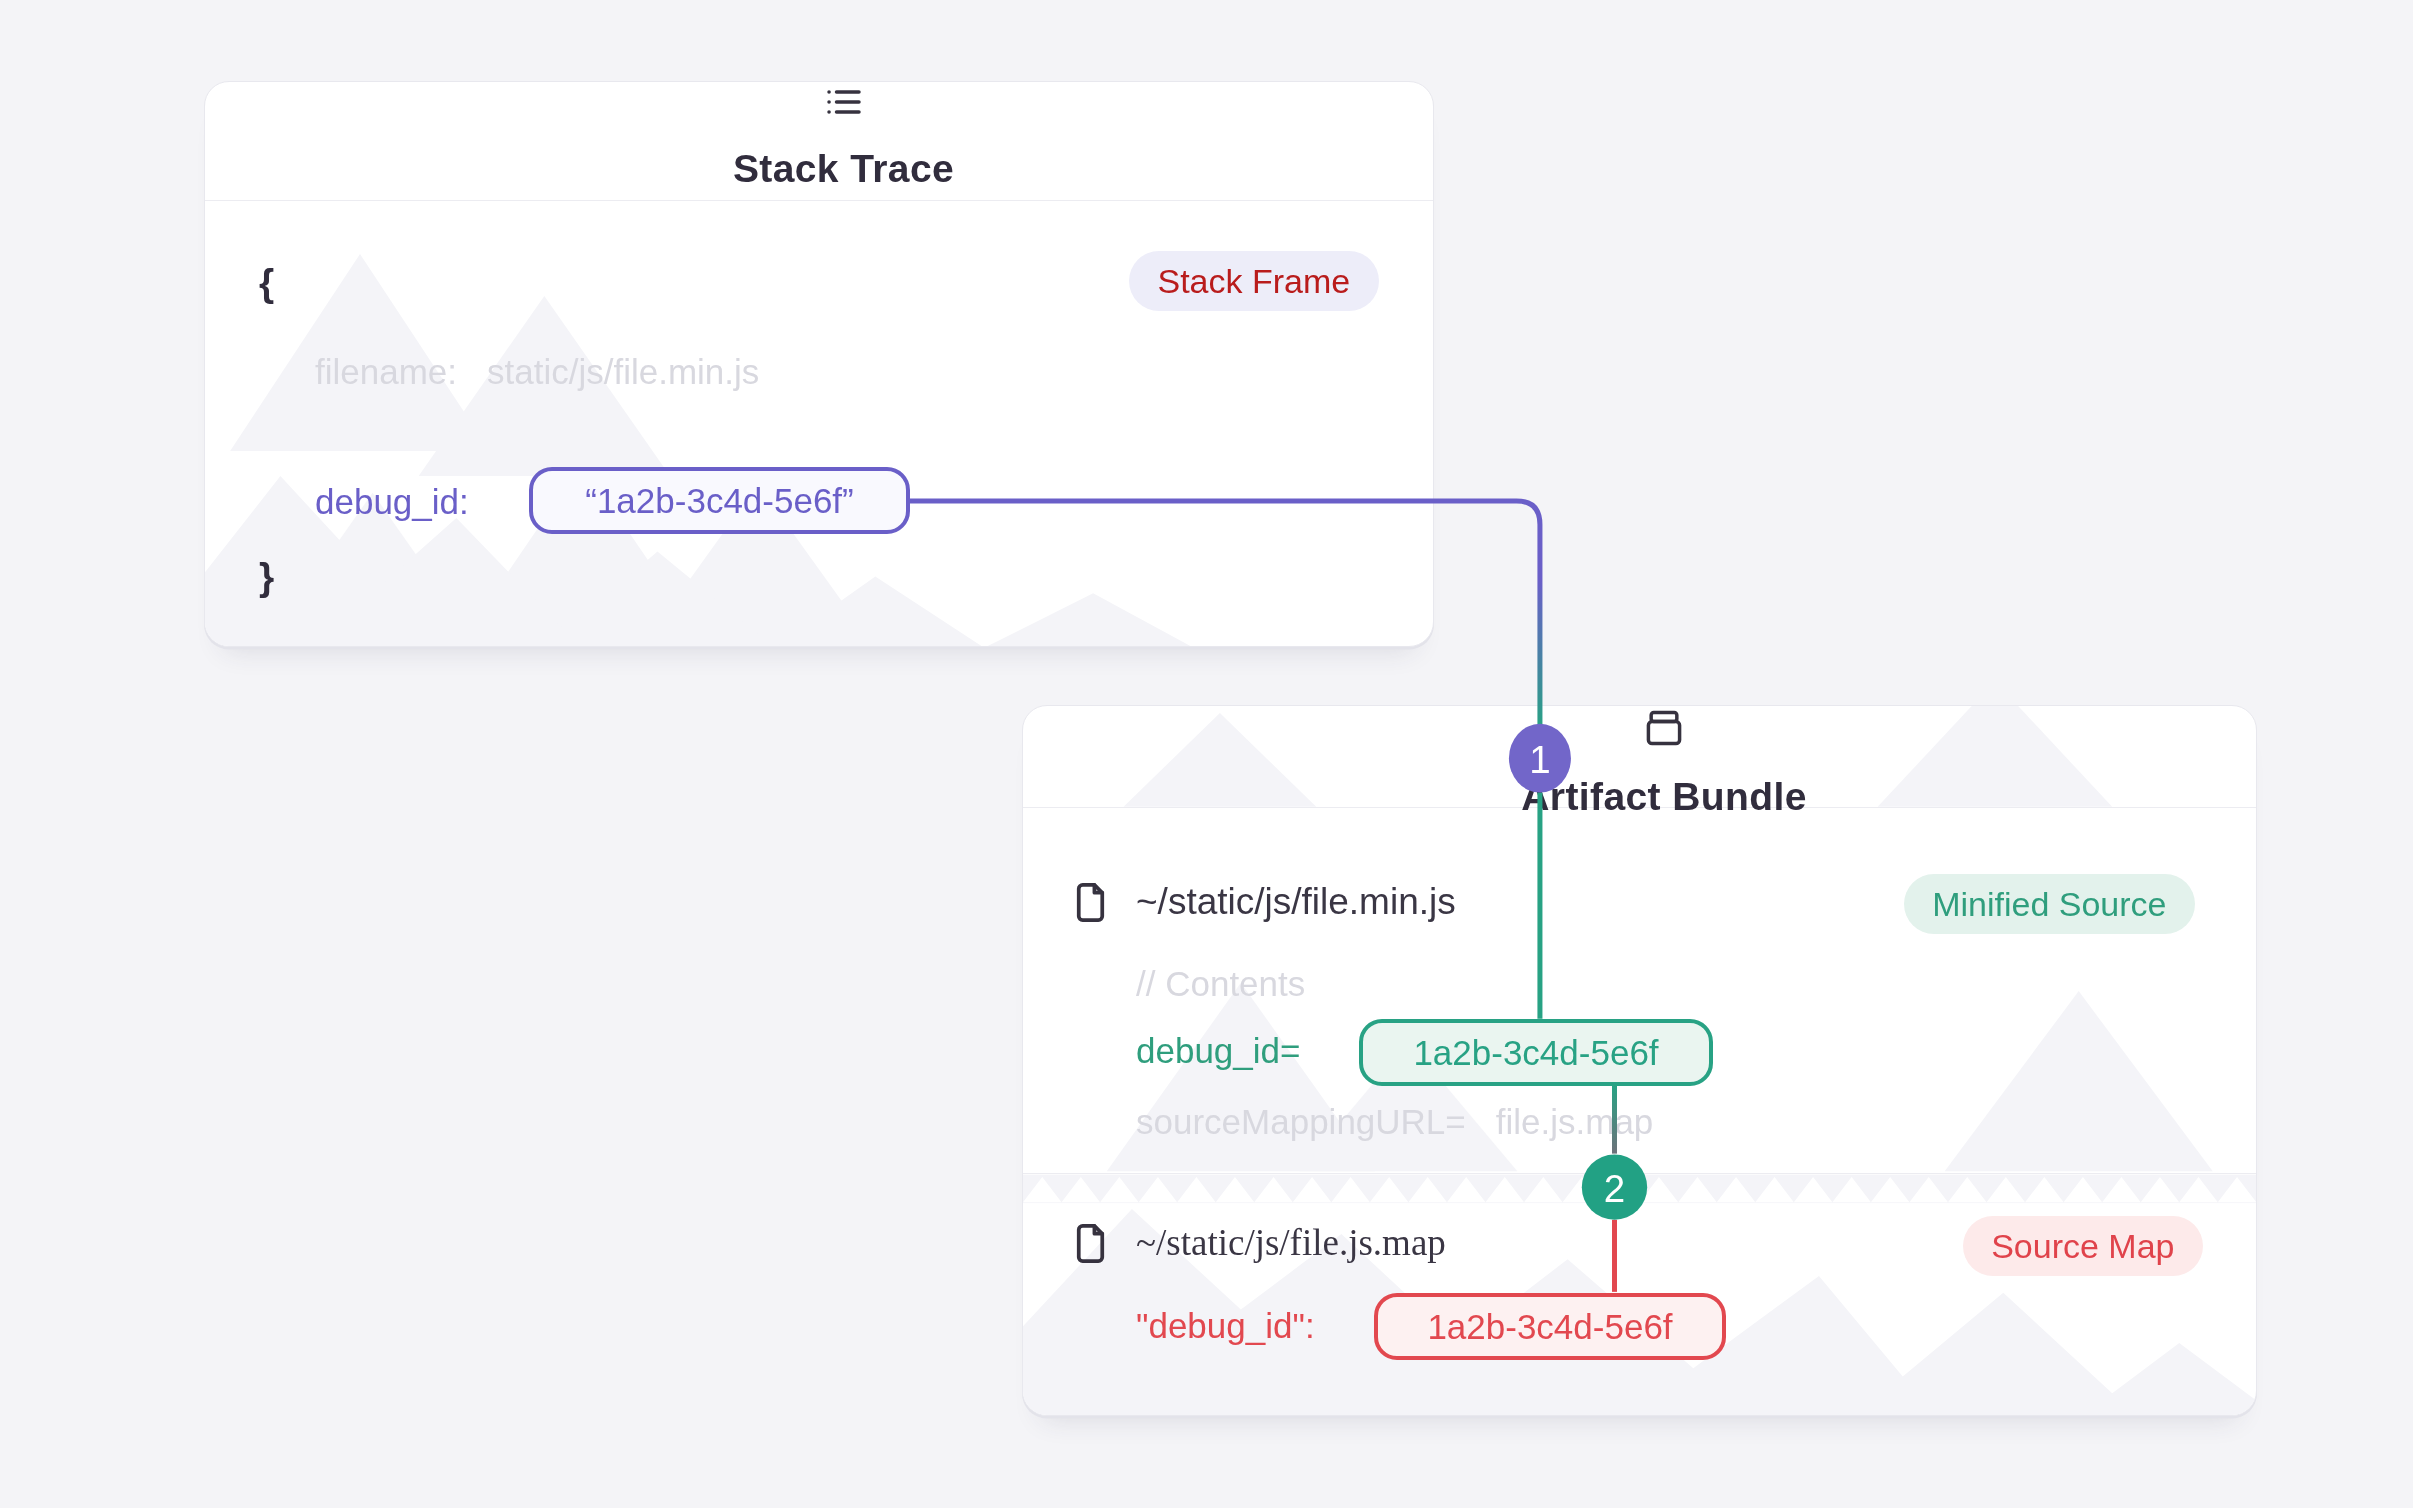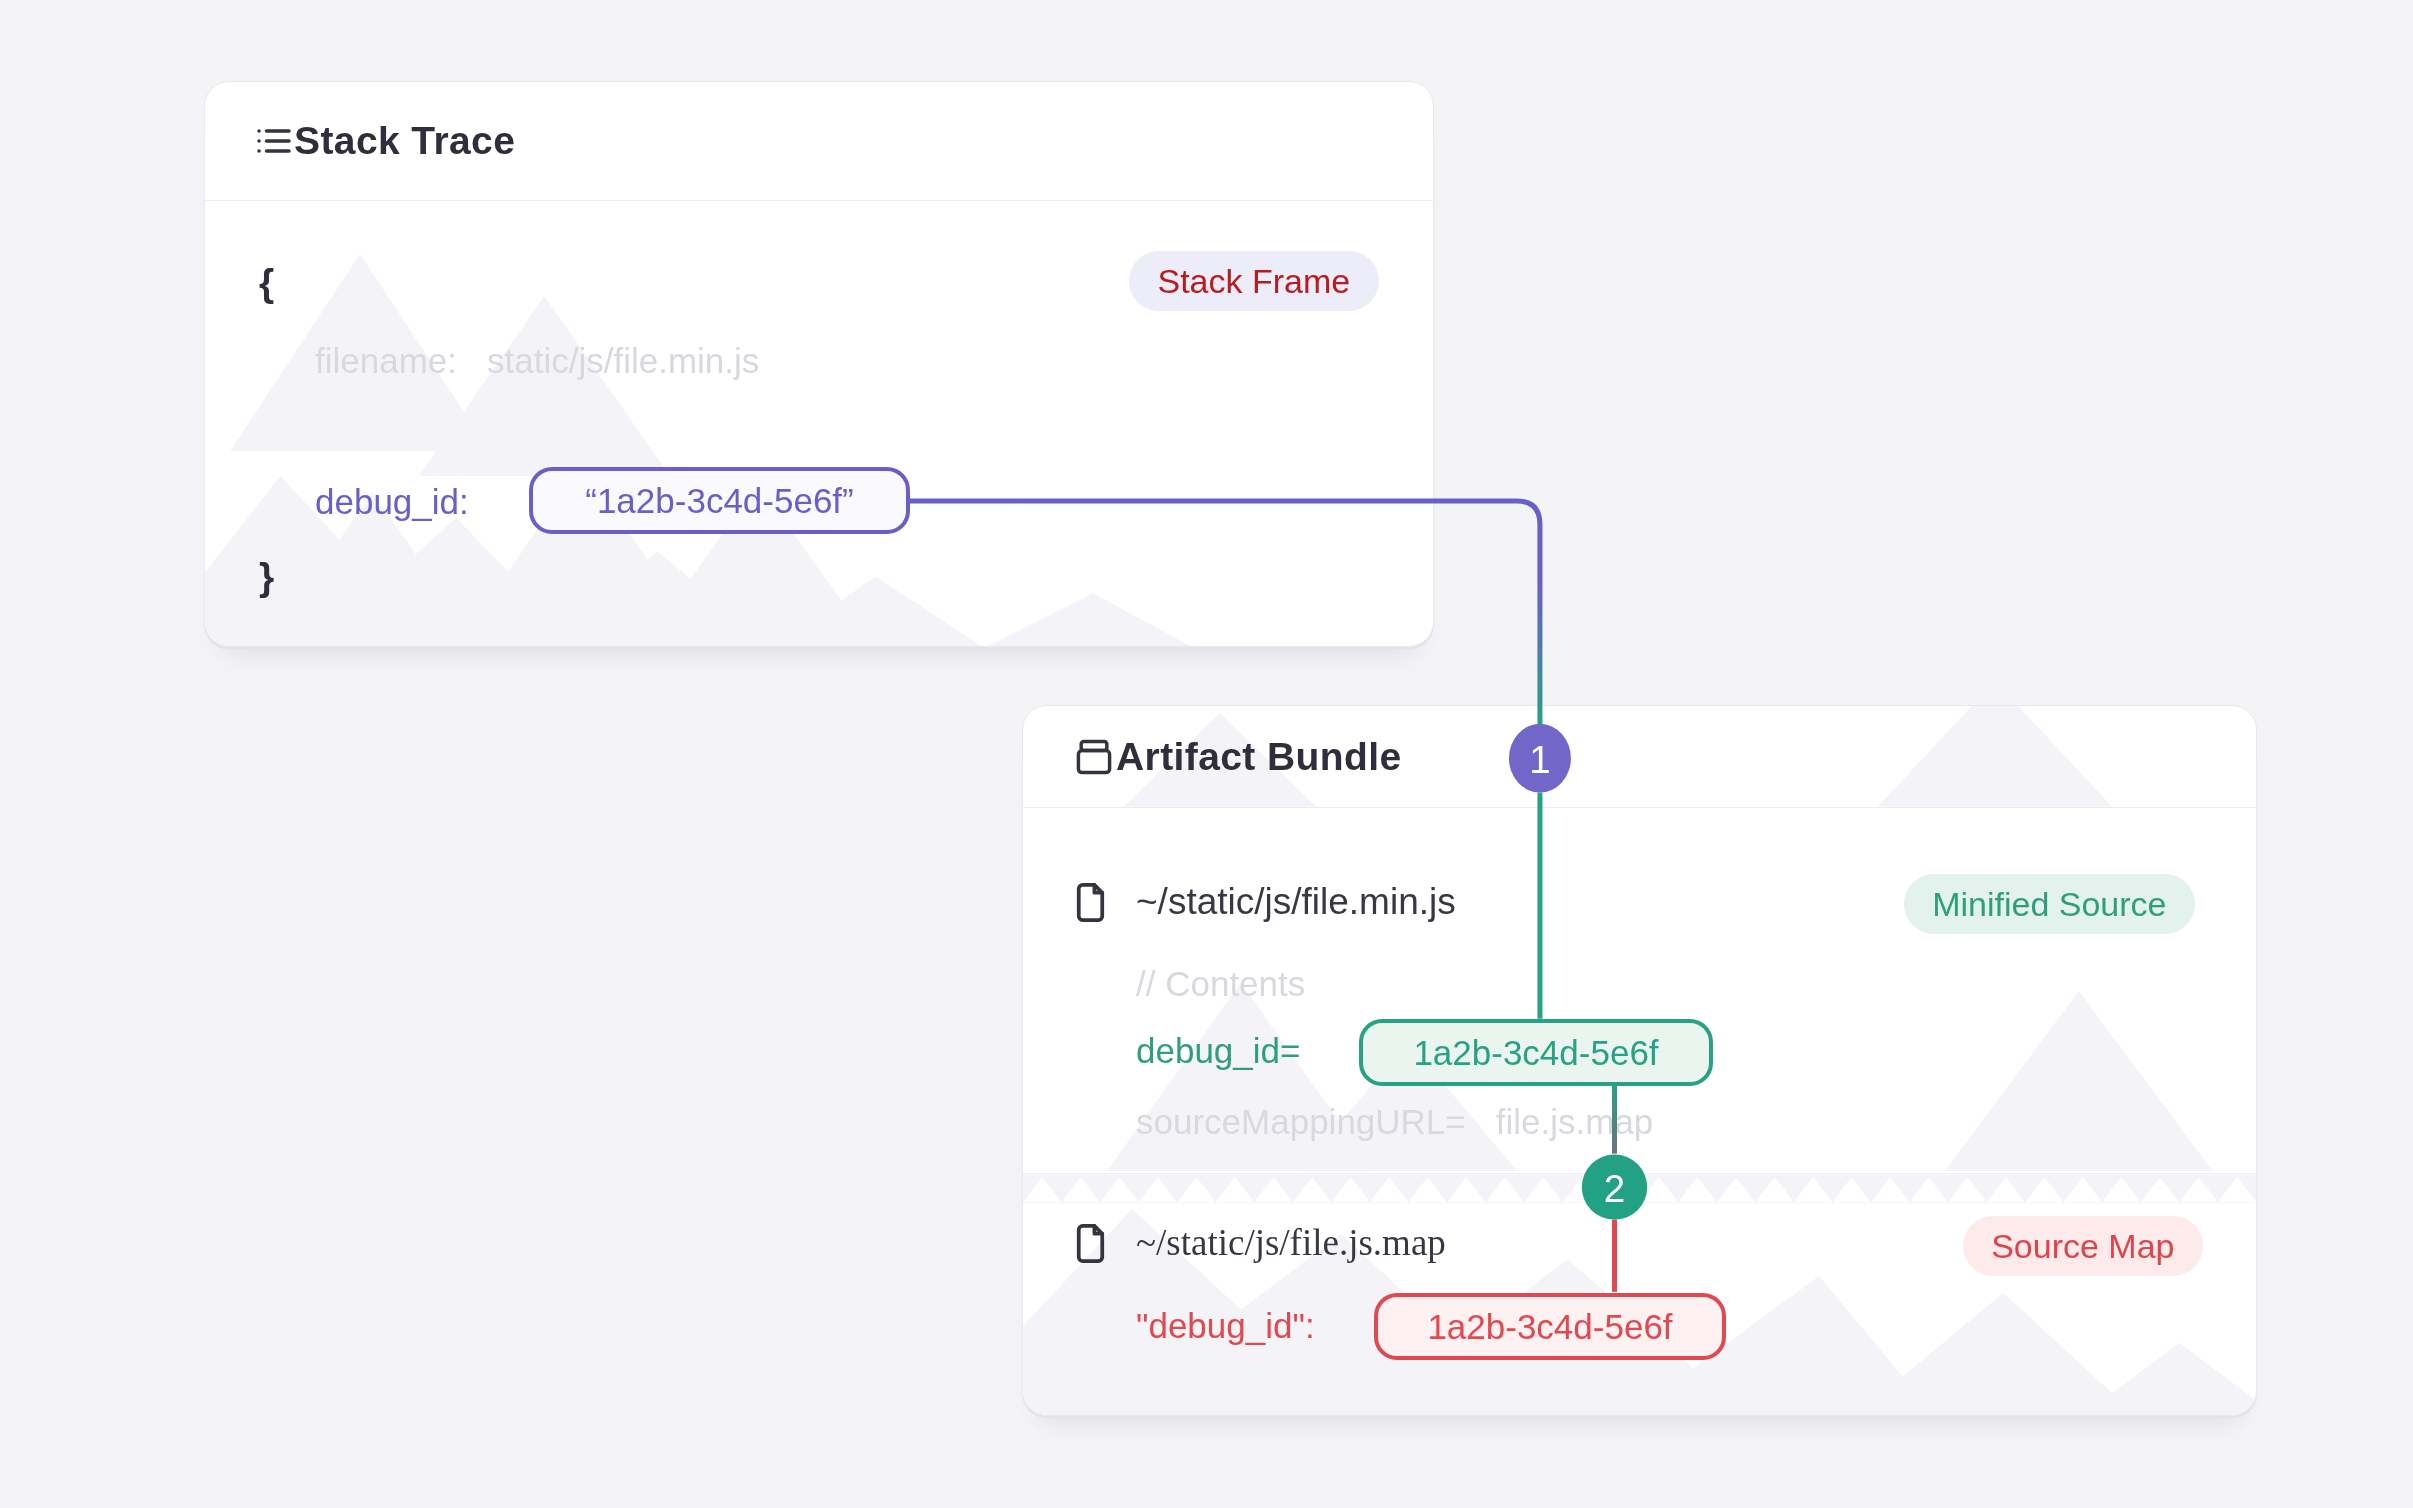--- a/index.html
+++ b/index.html
@@ -21,23 +21,24 @@
     box-shadow:0 2.5px 0 #e3e3ea, 0 22px 28.5px -20px rgba(50,50,80,.14);
     overflow:hidden;
   }
   .card-stack  { left:204px;  top:81px;  width:1230px; height:566px; }
   .card-bundle { left:1022px; top:705px; width:1235px; height:711px; }
 
   .deco { position:absolute; inset:0; pointer-events:none; }
 
   .card-header {
     position:absolute; left:0; right:0; top:0;
-    display:flex; align-items:center; 
+    display:flex; align-items:center; gap:25px;
     padding-left:49px;
     border-bottom:1.7px solid #ececf1;
+    flex-direction:column;
   }
   .card-stack  .card-header { height:119px; }
   .card-bundle .card-header { height:102px; }
   .card-title { font-size:39px; font-weight:700; color:#312d3d; letter-spacing:0.4px; }
 
   .icon { flex:0 0 auto; display:block; }
   .icon svg { display:block; }
 
   .abs { position:absolute; }
   .code { font-size:35px; line-height:44px; white-space:nowrap; }
@@ -112,21 +113,21 @@
             <line x1="7.5" y1="18" x2="21" y2="18"></line>
         </svg>
       </span>
       <h2 class="card-title">Stack Trace</h2>
     </header>
 
     <div class="badge badge-purple abs" style="left:924px; top:169px;">Stack Frame</div>
 
     <div class="brace abs" style="left:54px; top:179px;">{</div>
 
-    <div class="code faded kv abs" style="left:110px; top:257px;">
+    <div class="code faded kv abs" style="left:110px; top:268px;">
       <span class="k">filename:</span><span>static/js/file.min.js</span>
     </div>
 
 
     <div class="code lbl-purple abs" style="left:110px; top:398px;">debug_id:</div>
     <div class="valuebox box-purple" style="left:324px; top:385px; width:381px;">“1a2b-3c4d-5e6f”</div>
 
     <div class="brace abs" style="left:54px; top:473px;">}</div>
   </section>
 

